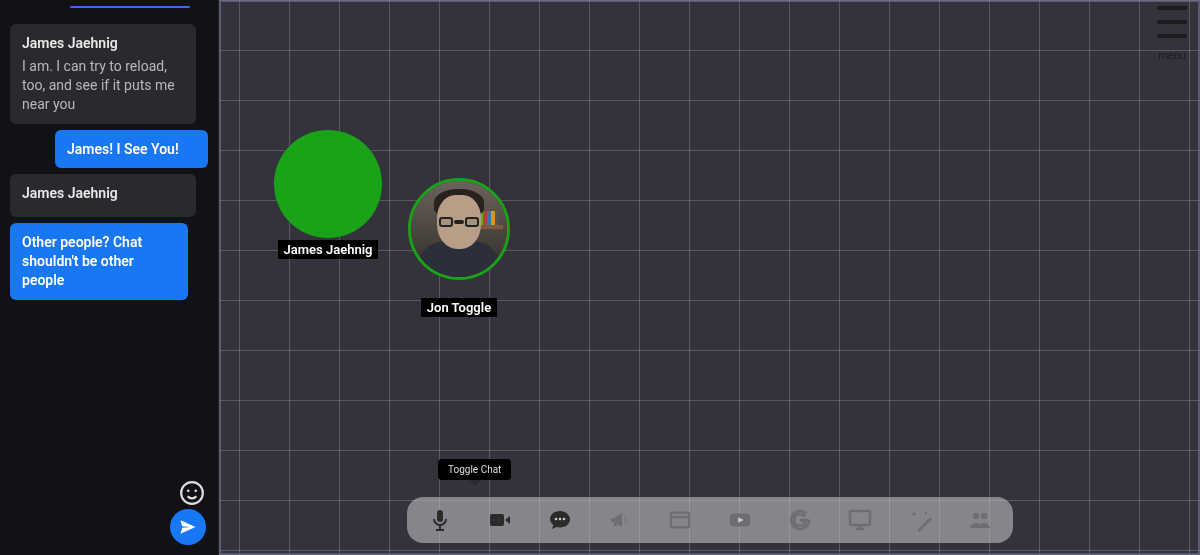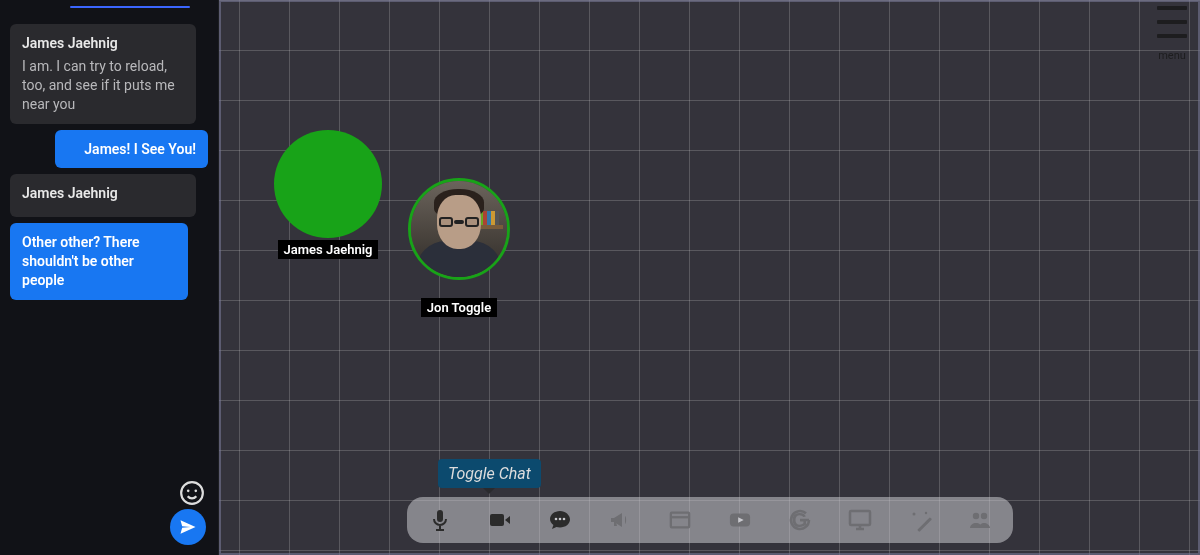--- a/index.html
+++ b/index.html
@@ -9,21 +9,21 @@
   
   .chat { width:219px; height:100%; background:#111217; display:flex; flex-direction:column; position:relative; border-right:1px solid rgba(255,255,255,0.05); }
   .chat-top { height:4px; }
   .chat-divider { height:2px; background:#3b66ff; width:120px; margin-left:70px; border-radius:2px; margin-top:2px; margin-bottom:10px; }
   .messages { flex:1; overflow:hidden; }
   .msg { background:#2a2a2e; color:#c8c8c8; border-radius:6px; padding:10px 12px; margin:6px 10px; font-size:14px; line-height:1.35; }
   .msg.left { margin-right:22px; }
   .msg .sender { color:#e8e8e8; font-weight:600; font-size:14px; margin-bottom:4px; }
   .msg .body { color:#b8b8bb; font-size:14px; }
   .msg.right { background:#1877F2; color:#fff; margin-left:55px; margin-right:10px; }
-  .msg.right .body { color:#fff; font-weight:600;text-align:right; }
+  .msg.right .body { color:#fff; font-weight:600; }
   .msg.highlight { background:#1877F2; color:#fff; margin-right:30px; }
   .msg.highlight .body { color:#fff; font-weight:600; }
   .composer { position:absolute; bottom:6px; left:0; right:0; height:60px; }
   .emoji-btn { position:absolute; right:12px; bottom:42px; width:28px; height:28px; display:flex; align-items:center; justify-content:center; color:#ddd; cursor:pointer; }
   .send-btn { position:absolute; right:12px; bottom:4px; width:36px; height:36px; border-radius:50%; background:#1877F2; display:flex; align-items:center; justify-content:center; cursor:pointer; }
 
   
   .canvas { flex:1; position:relative; background:#34333b; }
   .grid { position:absolute; inset:0;
     background-image:
@@ -58,21 +58,21 @@
   .menu-btn { position:absolute; top:6px; right:8px; width:40px; display:flex; flex-direction:column; align-items:center; gap:10px; cursor:pointer; }
   .menu-btn .bar { width:30px; height:4px; background:#1d1d1f; border-radius:1px; }
   .menu-btn .ml { font-size:11px; color:#1d1d1f; margin-top:1px; }
 
   
   .toolbar { position:absolute; left:50%; transform:translateX(-50%); bottom:12px; background:rgba(200,200,205,0.55); border-radius:16px; padding:8px 18px; display:flex; gap:30px; align-items:center; }
   .tb-btn { width:30px; height:30px; display:flex; align-items:center; justify-content:center; color:#2b2b2b; cursor:pointer; }
   .tb-btn.dim { color:#6e6e72; }
 
   
-  .tooltip { position:absolute; background:#0c4a6e; color:#ddd; font-size:16px; padding:5px 10px; border-radius:4px; white-space:nowrap;font-style:italic; }
+  .tooltip { position:absolute; background:#000000; color:#ddd; font-size:10px; padding:5px 10px; border-radius:4px; white-space:nowrap; }
   .tooltip::after { content:""; position:absolute; left:50%; transform:translateX(-50%); bottom:-6px; border:6px solid transparent; border-top-color:#2a2a2e; border-bottom:none; }
 
   svg { display:block; }
 </style>
 </head>
 <body>
 
 <div class="app">
 
   <aside class="chat">
@@ -83,21 +83,21 @@
         <div class="sender">James Jaehnig</div>
         <div class="body">I am. I can try to reload, too, and see if it puts me near you</div>
       </div>
       <div class="msg right">
         <div class="body">James! I See You!</div>
       </div>
       <div class="msg left">
         <div class="sender">James Jaehnig</div>
       </div>
       <div class="msg highlight">
-        <div class="body">Other other? There shouldn't be other people</div>
+        <div class="body">Other people? Chat shouldn't be other people</div>
       </div>
     </div>
     <div class="composer">
       <div class="emoji-btn">
         <svg width="26" height="26" viewBox="0 0 24 24" fill="none" stroke="currentColor" stroke-width="2">
           <circle cx="12" cy="12" r="10"></circle>
           <circle cx="8.5" cy="10" r="1.2" fill="currentColor" stroke="none"></circle>
           <circle cx="15.5" cy="10" r="1.2" fill="currentColor" stroke="none"></circle>
           <path d="M8 15c1 1.2 2.4 2 4 2s3-0.8 4-2"></path>
         </svg>

